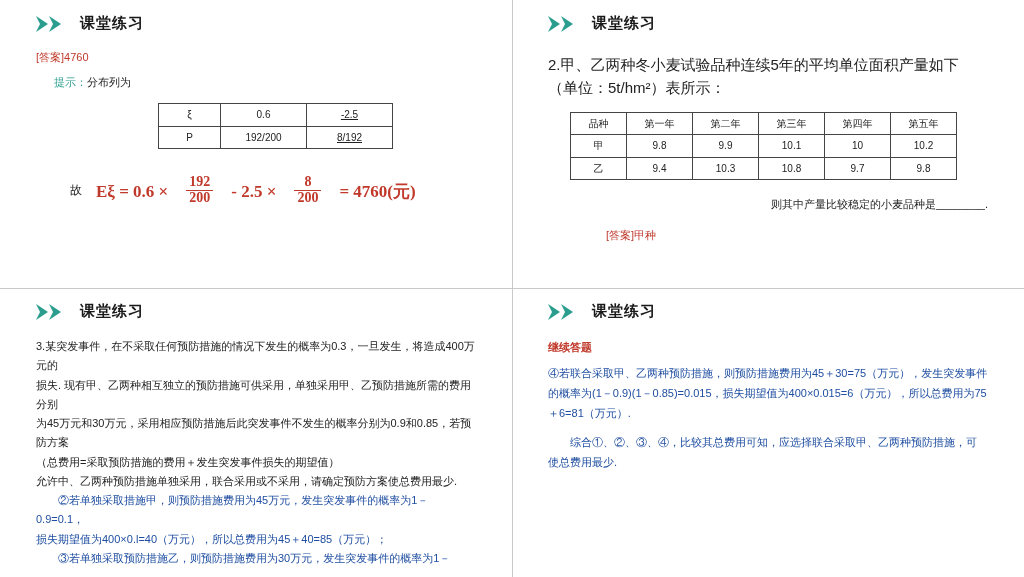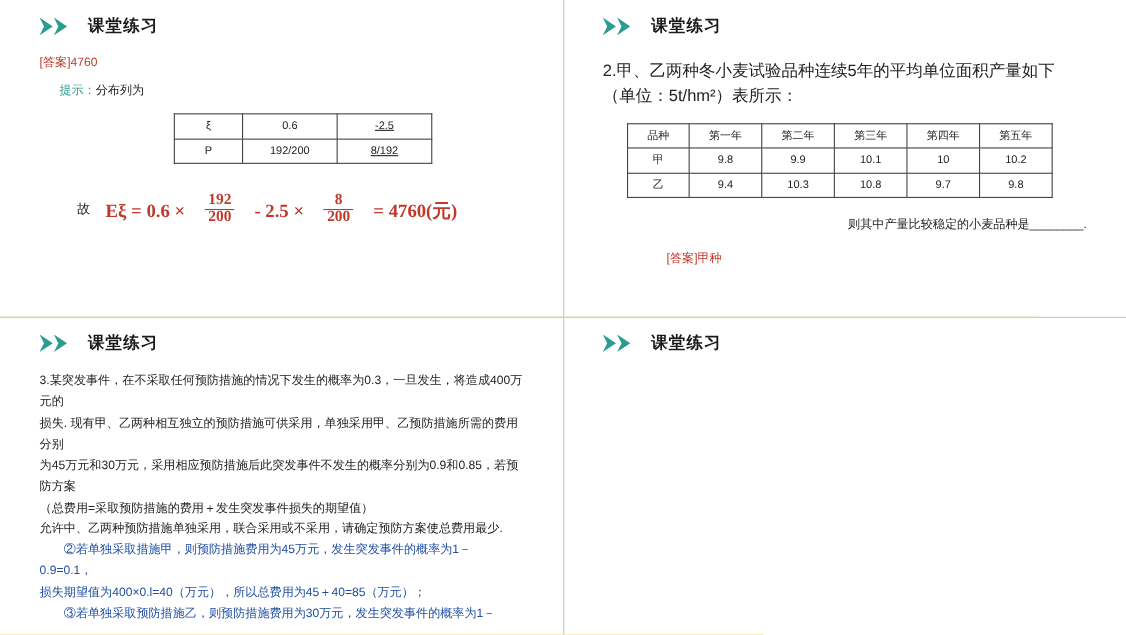--- a/index.html
+++ b/index.html
@@ -310,17 +310,27 @@
   <div class="slide">
     <div class="hdr">
       <span class="chev">
         <svg width="34" height="18" viewBox="0 0 34 18">
           <polygon points="0,1 12,9 0,17 4,9" fill="#2a9d8f"></polygon>
           <polygon points="13,1 25,9 13,17 17,9" fill="#2a9d8f"></polygon>
         </svg>
       </span>
       <span class="hdr-title">课堂练习</span>
     </div>
+    <div class="body">
+      <div class="cont-red">继续答题</div>
+      <div class="p4">
+        <p>④若联合采取甲、乙两种预防措施，则预防措施费用为45＋30=75（万元），发生突发事件</p>
+        <p>的概率为(1－0.9)(1－0.85)=0.015，损失期望值为400×0.015=6（万元），所以总费用为75</p>
+        <p>＋6=81（万元）.</p>
+        <p class="indent" style="margin-top:10px">综合①、②、③、④，比较其总费用可知，应选择联合采取甲、乙两种预防措施，可</p>
+        <p>使总费用最少.</p>
+      </div>
+    </div>
   </div>
 
   <div class="v-div"></div>
   <div class="h-div"></div>
 </div>
 
 </body></html>

